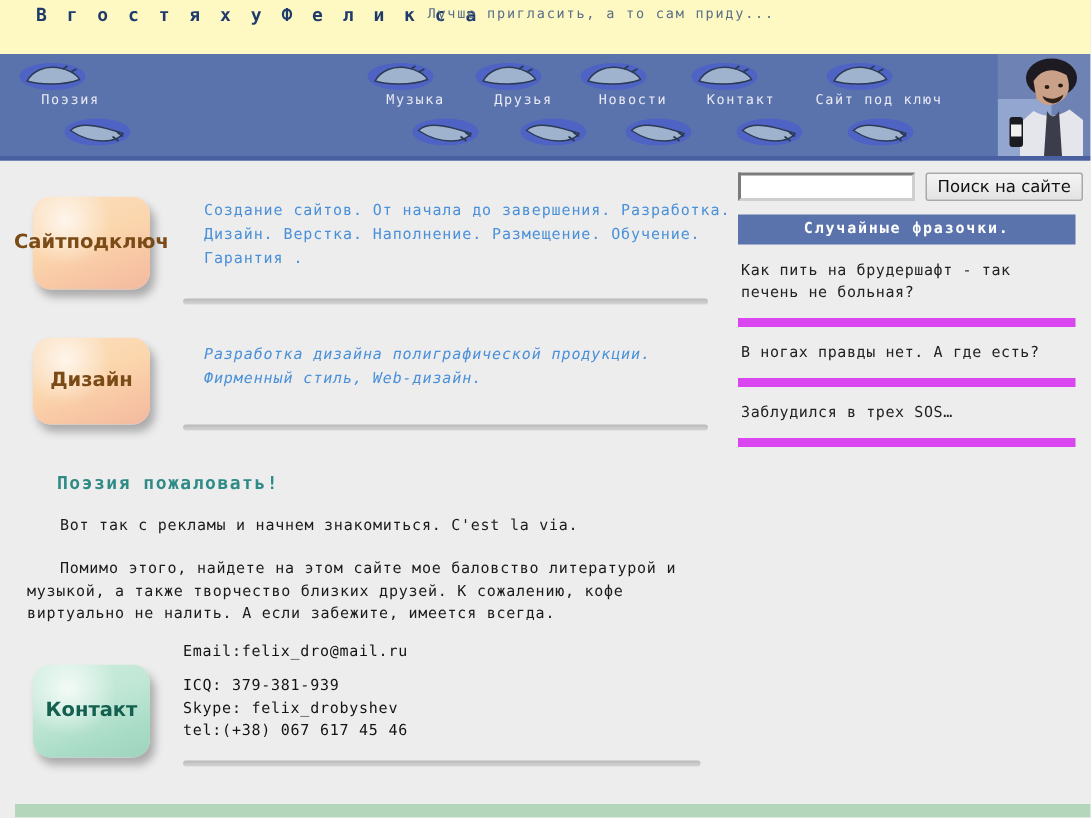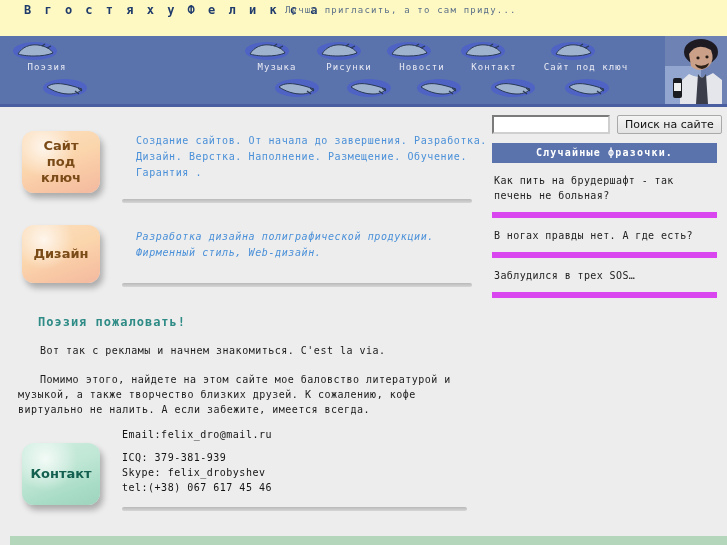--- a/index.html
+++ b/index.html
@@ -154,21 +154,21 @@
     min-height: 82px;
   }
   .badge {
     position: absolute;
     left: 22px;
     width: 78px;
     height: 62px;
     border-radius: 12px;
     box-shadow: 3px 5px 6px rgba(0,0,0,0.28);
     display: flex;
-    flex-direction: column;
+    flex-direction: row;
     align-items: center;
     justify-content: center;
     text-align: center;
     cursor: pointer;
   }
   .badge-orange {
     background:
       radial-gradient(circle at 28% 26%, rgba(255,255,255,0.75) 0%, rgba(255,255,255,0) 42%),
       linear-gradient(160deg, #fbdfbe 0%, #fbd6ad 45%, #f8c7a4 72%, #f3b9a0 100%);
   }
@@ -287,21 +287,21 @@
       <path d="M33 13 l4 3 M36 10 l4 3" stroke="#2b3a55" stroke-width="1.2"></path>
     </svg>
   </div>
 
   <div class="nav-item" style="left:308px;width:82px;">
     <svg class="foot-top" viewBox="0 0 46 20">
       <ellipse cx="23" cy="10" rx="22" ry="9" fill="#4455d8" opacity="0.55"></ellipse>
       <path d="M6 13 C10 6 18 3 26 4 C33 5 39 8 41 12 C36 14 30 15 22 15 C14 15 9 14 6 13 Z" fill="#9fb3cf" stroke="#2b3a55" stroke-width="1"></path>
       <path d="M30 5 l3 -2 M35 7 l4 -2" stroke="#2b3a55" stroke-width="1.2"></path>
     </svg>
-    <div class="nav-label">Рисунки</div>
+    <div class="nav-label">Друзья</div>
     <svg class="foot-bot" viewBox="0 0 46 20">
       <ellipse cx="23" cy="10" rx="22" ry="9" fill="#4455d8" opacity="0.55"></ellipse>
       <path d="M5 9 C11 13 19 16 27 16 C33 16 38 14 40 11 C34 9 28 7 21 6 C14 5 8 6 5 9 Z" fill="#9fb3cf" stroke="#2b3a55" stroke-width="1"></path>
       <path d="M33 13 l4 3 M36 10 l4 3" stroke="#2b3a55" stroke-width="1.2"></path>
     </svg>
   </div>
 
   <div class="nav-item" style="left:378px;width:88px;">
     <svg class="foot-top" viewBox="0 0 46 20">
       <ellipse cx="23" cy="10" rx="22" ry="9" fill="#4455d8" opacity="0.55"></ellipse>

